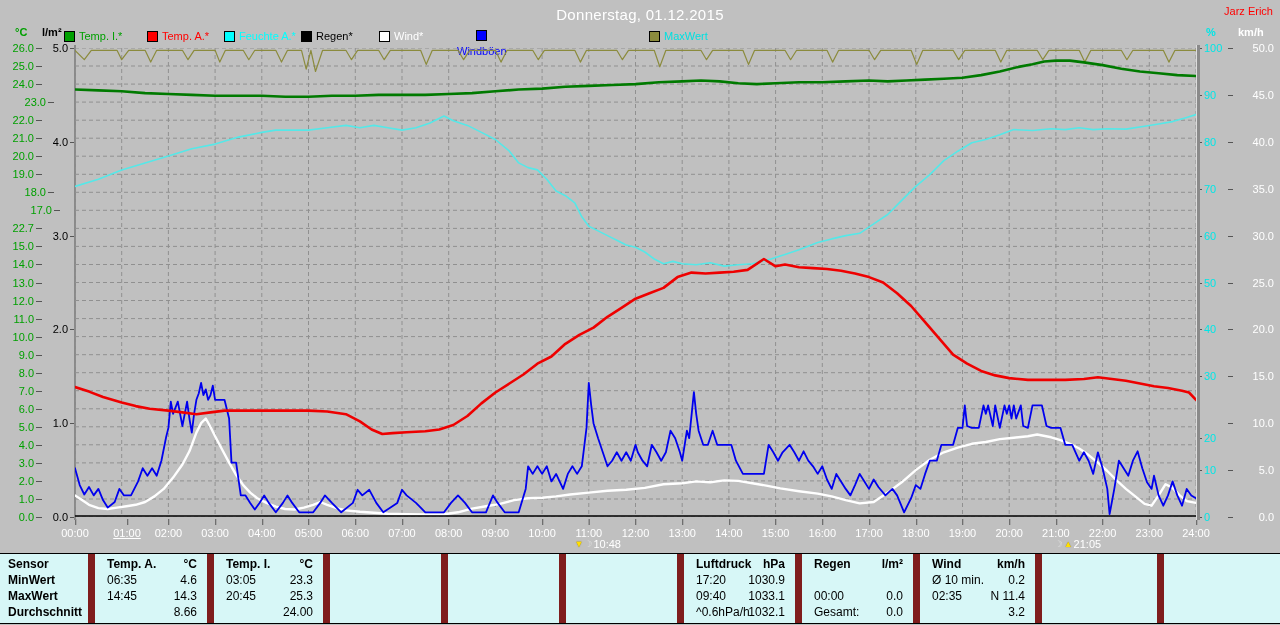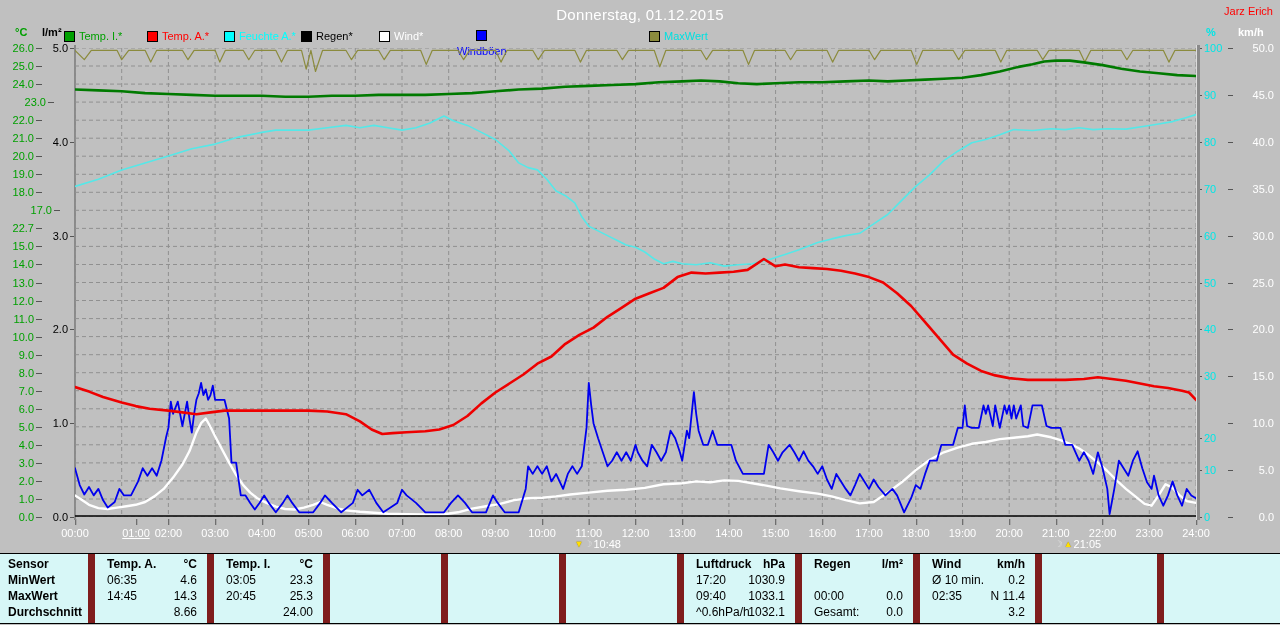--- a/index.html
+++ b/index.html
@@ -91,21 +91,21 @@
 
   <div id="c-ticks">
       <span class="tick tick-c" style="top: 42px;">26.0</span>
       <span class="tick tick-c" style="top: 60.0385px;">25.0</span>
       <span class="tick tick-c" style="top: 78.0769px;">24.0</span>
       <span class="tick tick-c" style="top: 96.1154px; padding-left: 12px;">23.0</span>
       <span class="tick tick-c" style="top: 114.154px;">22.0</span>
       <span class="tick tick-c" style="top: 132.192px;">21.0</span>
       <span class="tick tick-c" style="top: 150.231px;">20.0</span>
       <span class="tick tick-c" style="top: 168.269px;">19.0</span>
-      <span class="tick tick-c" style="top: 186.308px;">18.0</span>
+      <span class="tick tick-c" style="top: 186.308px; padding-left: 12px;">18.0</span>
       <span class="tick tick-c" style="top: 204.346px; padding-left: 18px;">17.0</span>
       <span class="tick tick-c" style="top: 222.385px;">22.7</span>
       <span class="tick tick-c" style="top: 240.423px;">15.0</span>
       <span class="tick tick-c" style="top: 258.462px;">14.0</span>
       <span class="tick tick-c" style="top: 276.5px;">13.0</span>
       <span class="tick tick-c" style="top: 294.538px;">12.0</span>
       <span class="tick tick-c" style="top: 312.577px;">11.0</span>
       <span class="tick tick-c" style="top: 330.615px;">10.0</span>
       <span class="tick tick-c" style="top: 348.654px;">9.0</span>
       <span class="tick tick-c" style="top: 366.692px;">8.0</span>
@@ -147,21 +147,21 @@
       <span class="tick tick-kmh" style="top: 229.6px;">30.0</span>
       <span class="tick tick-kmh" style="top: 276.5px;">25.0</span>
       <span class="tick tick-kmh" style="top: 323.4px;">20.0</span>
       <span class="tick tick-kmh" style="top: 370.3px;">15.0</span>
       <span class="tick tick-kmh" style="top: 417.2px;">10.0</span>
       <span class="tick tick-kmh" style="top: 464.1px;">5.0</span>
       <span class="tick tick-kmh" style="top: 511px;">0.0</span>
     </div>
   <div id="x-ticks">
       <span class="tick tick-x" style="left: 75px;">00:00</span>
-      <span class="tick tick-x" style="left: 136px; text-decoration: underline;">01:00</span>
+      <span class="tick tick-x" style="left: 127px; text-decoration: underline;">01:00</span>
       <span class="tick tick-x" style="left: 168.417px;">02:00</span>
       <span class="tick tick-x" style="left: 215.125px;">03:00</span>
       <span class="tick tick-x" style="left: 261.833px;">04:00</span>
       <span class="tick tick-x" style="left: 308.542px;">05:00</span>
       <span class="tick tick-x" style="left: 355.25px;">06:00</span>
       <span class="tick tick-x" style="left: 401.958px;">07:00</span>
       <span class="tick tick-x" style="left: 448.667px;">08:00</span>
       <span class="tick tick-x" style="left: 495.375px;">09:00</span>
       <span class="tick tick-x" style="left: 542.083px;">10:00</span>
       <span class="tick tick-x" style="left: 588.792px;">11:00</span>

